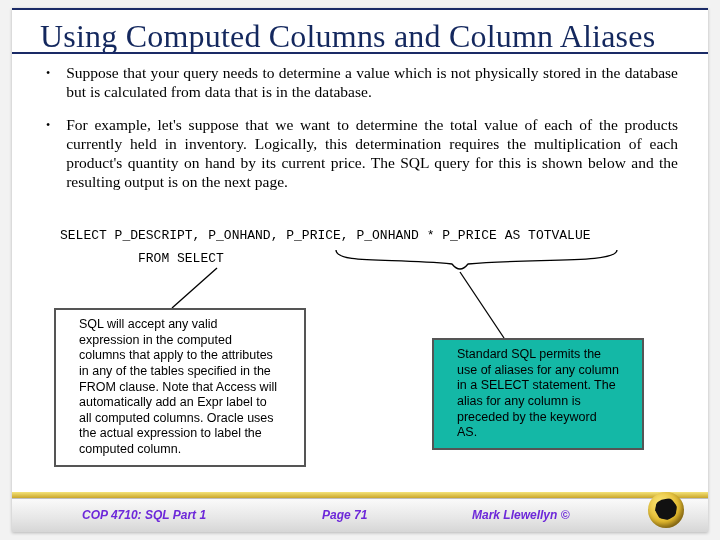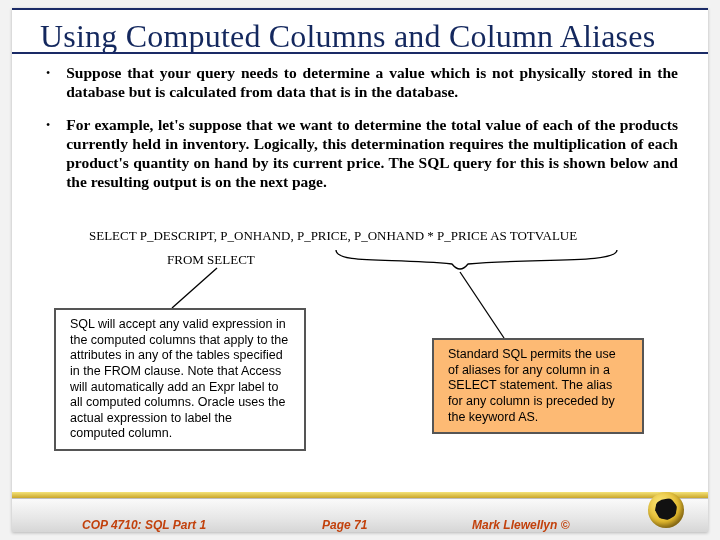--- a/index.html
+++ b/index.html
@@ -38,76 +38,75 @@
   .bullets {
     position: absolute;
     left: 34px; right: 30px; top: 56px;
     font-family: "Times New Roman", Times, serif;
     font-size: 15.5px;
     color: #000;
     line-height: 1.22;
   }
   .bullet-row { display: flex; gap: 16px; text-align: justify; margin-bottom: 14px; }
   .bullet-mark { flex: 0 0 auto; font-size: 12px; padding-top: 2px; }
-  .bullet-text { flex: 1 1 auto; font-weight: bold; }
+  .bullet-text { flex: 1 1 auto; }
   .sql-block {
     position: absolute;
     left: 48px; right: 30px; top: 220px;
-    font-family: Liberation Serif, serif;
+    font-family: Liberation Mono, monospace;
     font-size: 13px;
     color: #000;
-    margin-left: 29px;
   }
   .sql-line1 { white-space: nowrap; }
   .sql-line2 { margin-left: 78px; margin-top: 8px; }
   svg.curly {
     position: absolute;
     overflow: visible;
   }
   .callout {
     position: absolute;
     border: 2px solid #555;
-    padding: 7px 14px;
+    padding: 7px 23px;
     font-family: Arial, sans-serif;
     font-size: 12.5px;
     line-height: 1.25;
     color: #000;
   }
   .callout-left {
     left: 42px; top: 300px;
     width: 252px;
     background: #fff;
   }
   .callout-right {
     left: 420px; top: 330px;
     width: 212px;
-    background: #fdba74;
+    background: #14b8a6;
   }
   .footer {
     position: absolute;
     left: 0; right: 0; bottom: 0;
     height: 40px;
   }
   .footer-bar {
     position: absolute; left: 0; right: 0; bottom: 0;
     height: 34px;
     background: linear-gradient(#fafafa, #e6e6e6 60%, #d6d6d6);
     border-top: 1px solid #bfbfbf;
   }
   .footer-gold {
     position: absolute; left: 0; right: 0; top: 0;
     height: 6px;
     background: linear-gradient(#f4e37a, #caa62a);
   }
   .footer-text {
-    position: absolute; bottom: 0;
+    position: absolute; bottom: 10px;
     font-family: Arial, sans-serif;
     font-size: 12px;
     font-weight: bold; font-style: italic;
-    color: #c2410c;
+    color: #6d28d9;
   }
   .ft-left { left: 70px; }
   .ft-mid { left: 310px; }
   .ft-right { left: 460px; font-style: italic; }
   .logo {
     position: absolute;
     right: 24px; bottom: 4px;
     width: 36px; height: 36px;
     border-radius: 50%;
     background: radial-gradient(circle at 35% 30%, #f9e477 0%, #e4bb2f 55%, #9b6f0c 100%);

